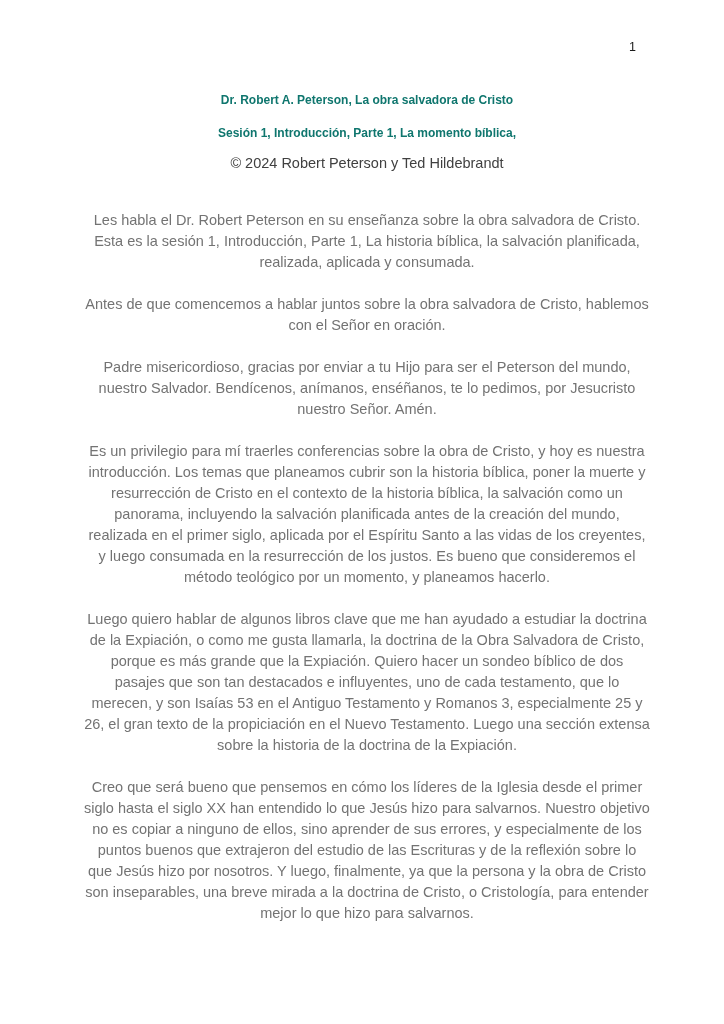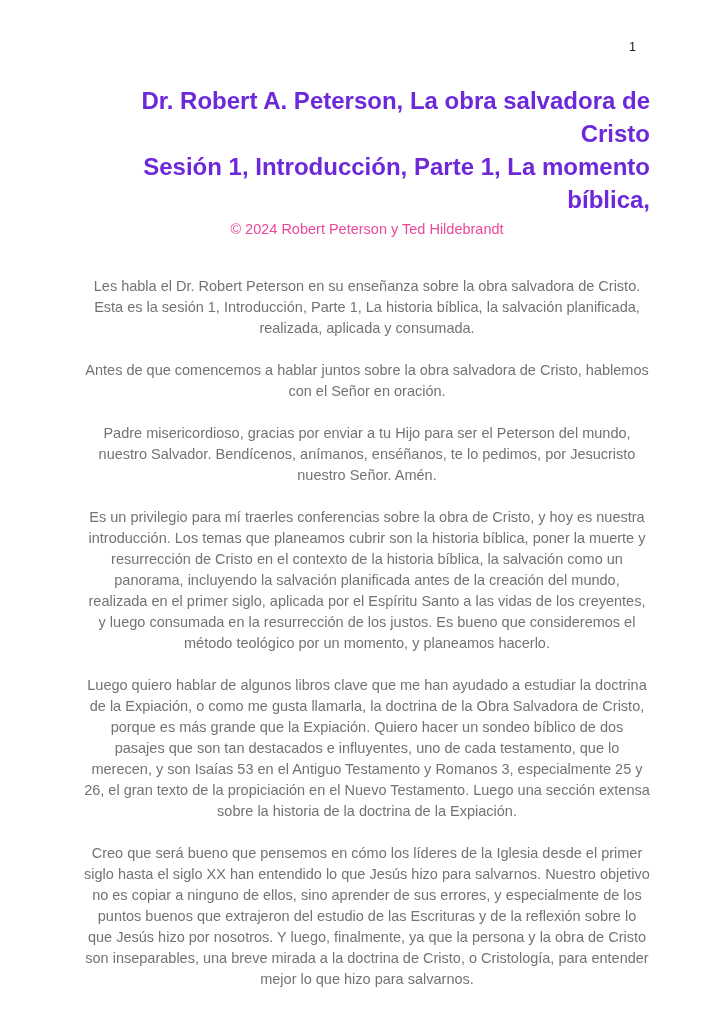--- a/index.html
+++ b/index.html
@@ -23,36 +23,36 @@
     right: 88px;
     font-size: 12.5px;
     color: #1a1a1a;
   }
   .content {
     box-sizing: border-box;
     padding: 84px 74px 0 84px;
   }
   .title {
     margin: 0;
-    font-size: 24px;
+    font-size: 12px;
     font-weight: bold;
-    text-align: right;
+    text-align: center;
     line-height: 33px;
-    color: #6d28d9;
+    color: #0f766e;
   }
   .title-line {
     display: block;
   }
   .copyright {
     margin-top: 3px;
     margin-bottom: 36px;
     text-align: center;
     font-size: 14.5px;
     line-height: 21px;
-    color: #ec4899;
+    color: #404040;
   }
   .body-text p {
     margin: 0 0 21px 0;
     font-size: 14.5px;
     line-height: 21px;
     text-align: center;
     color: #737373;
   }
 </style>
 </head>

